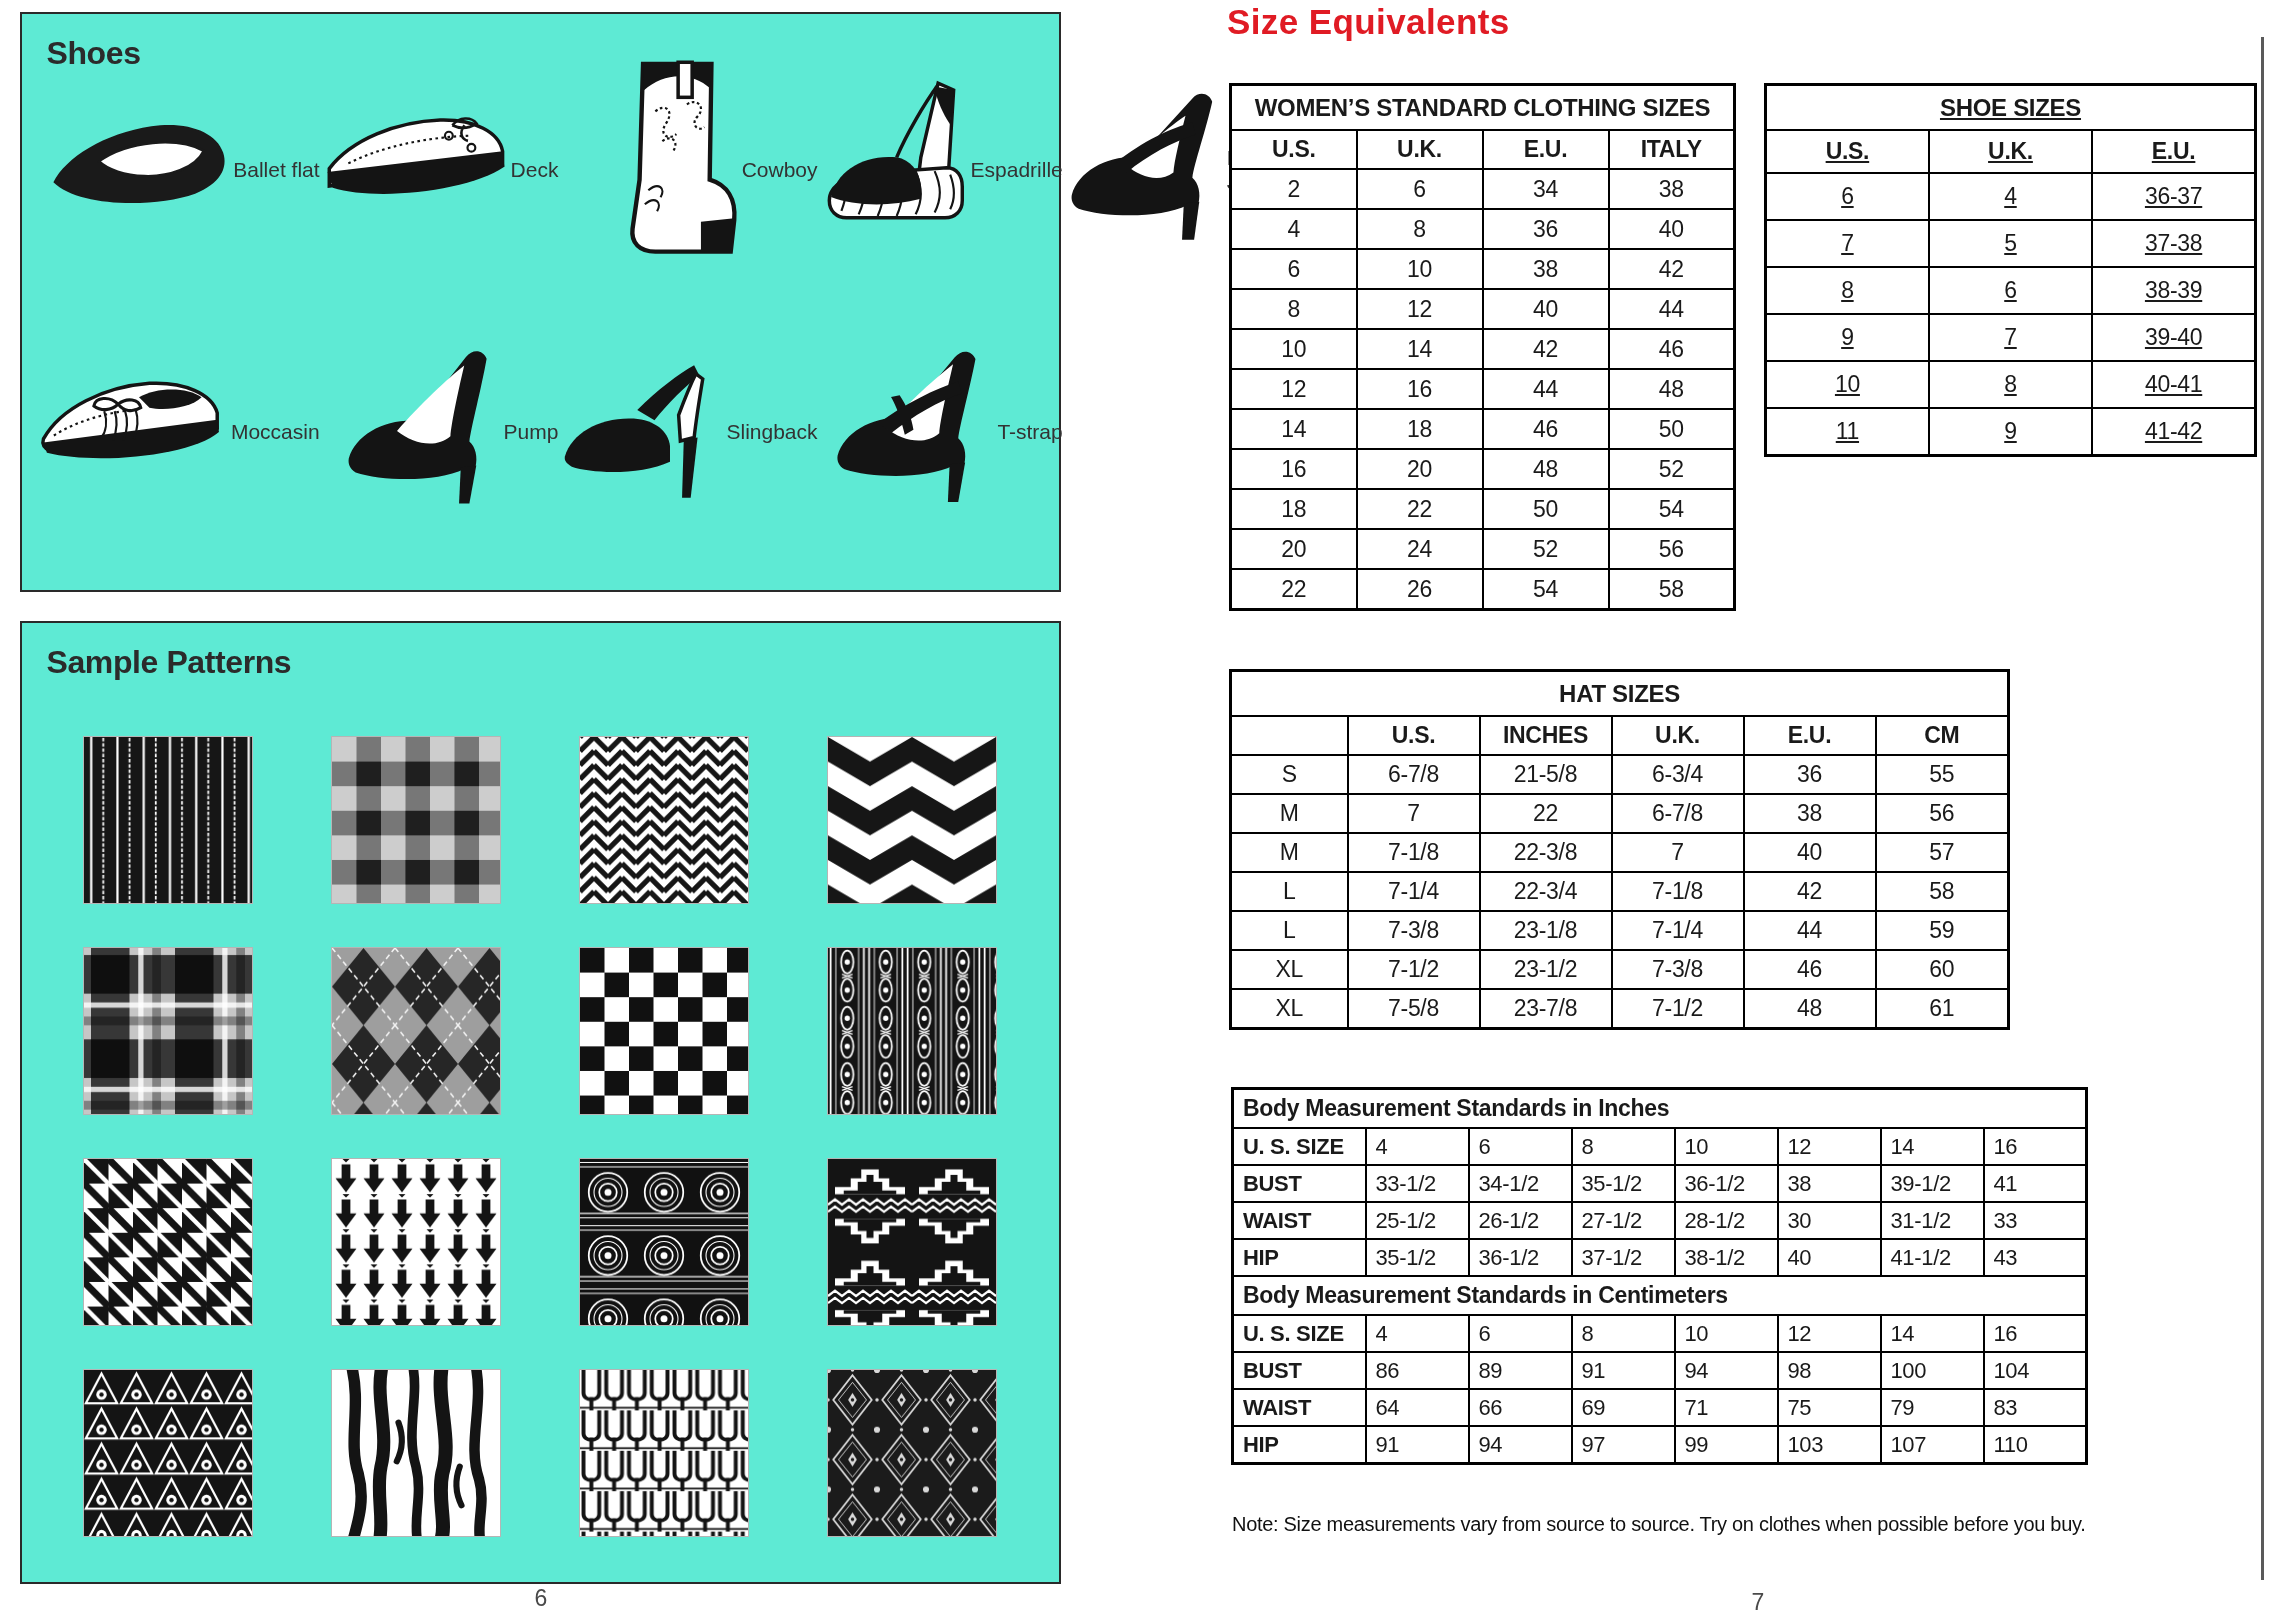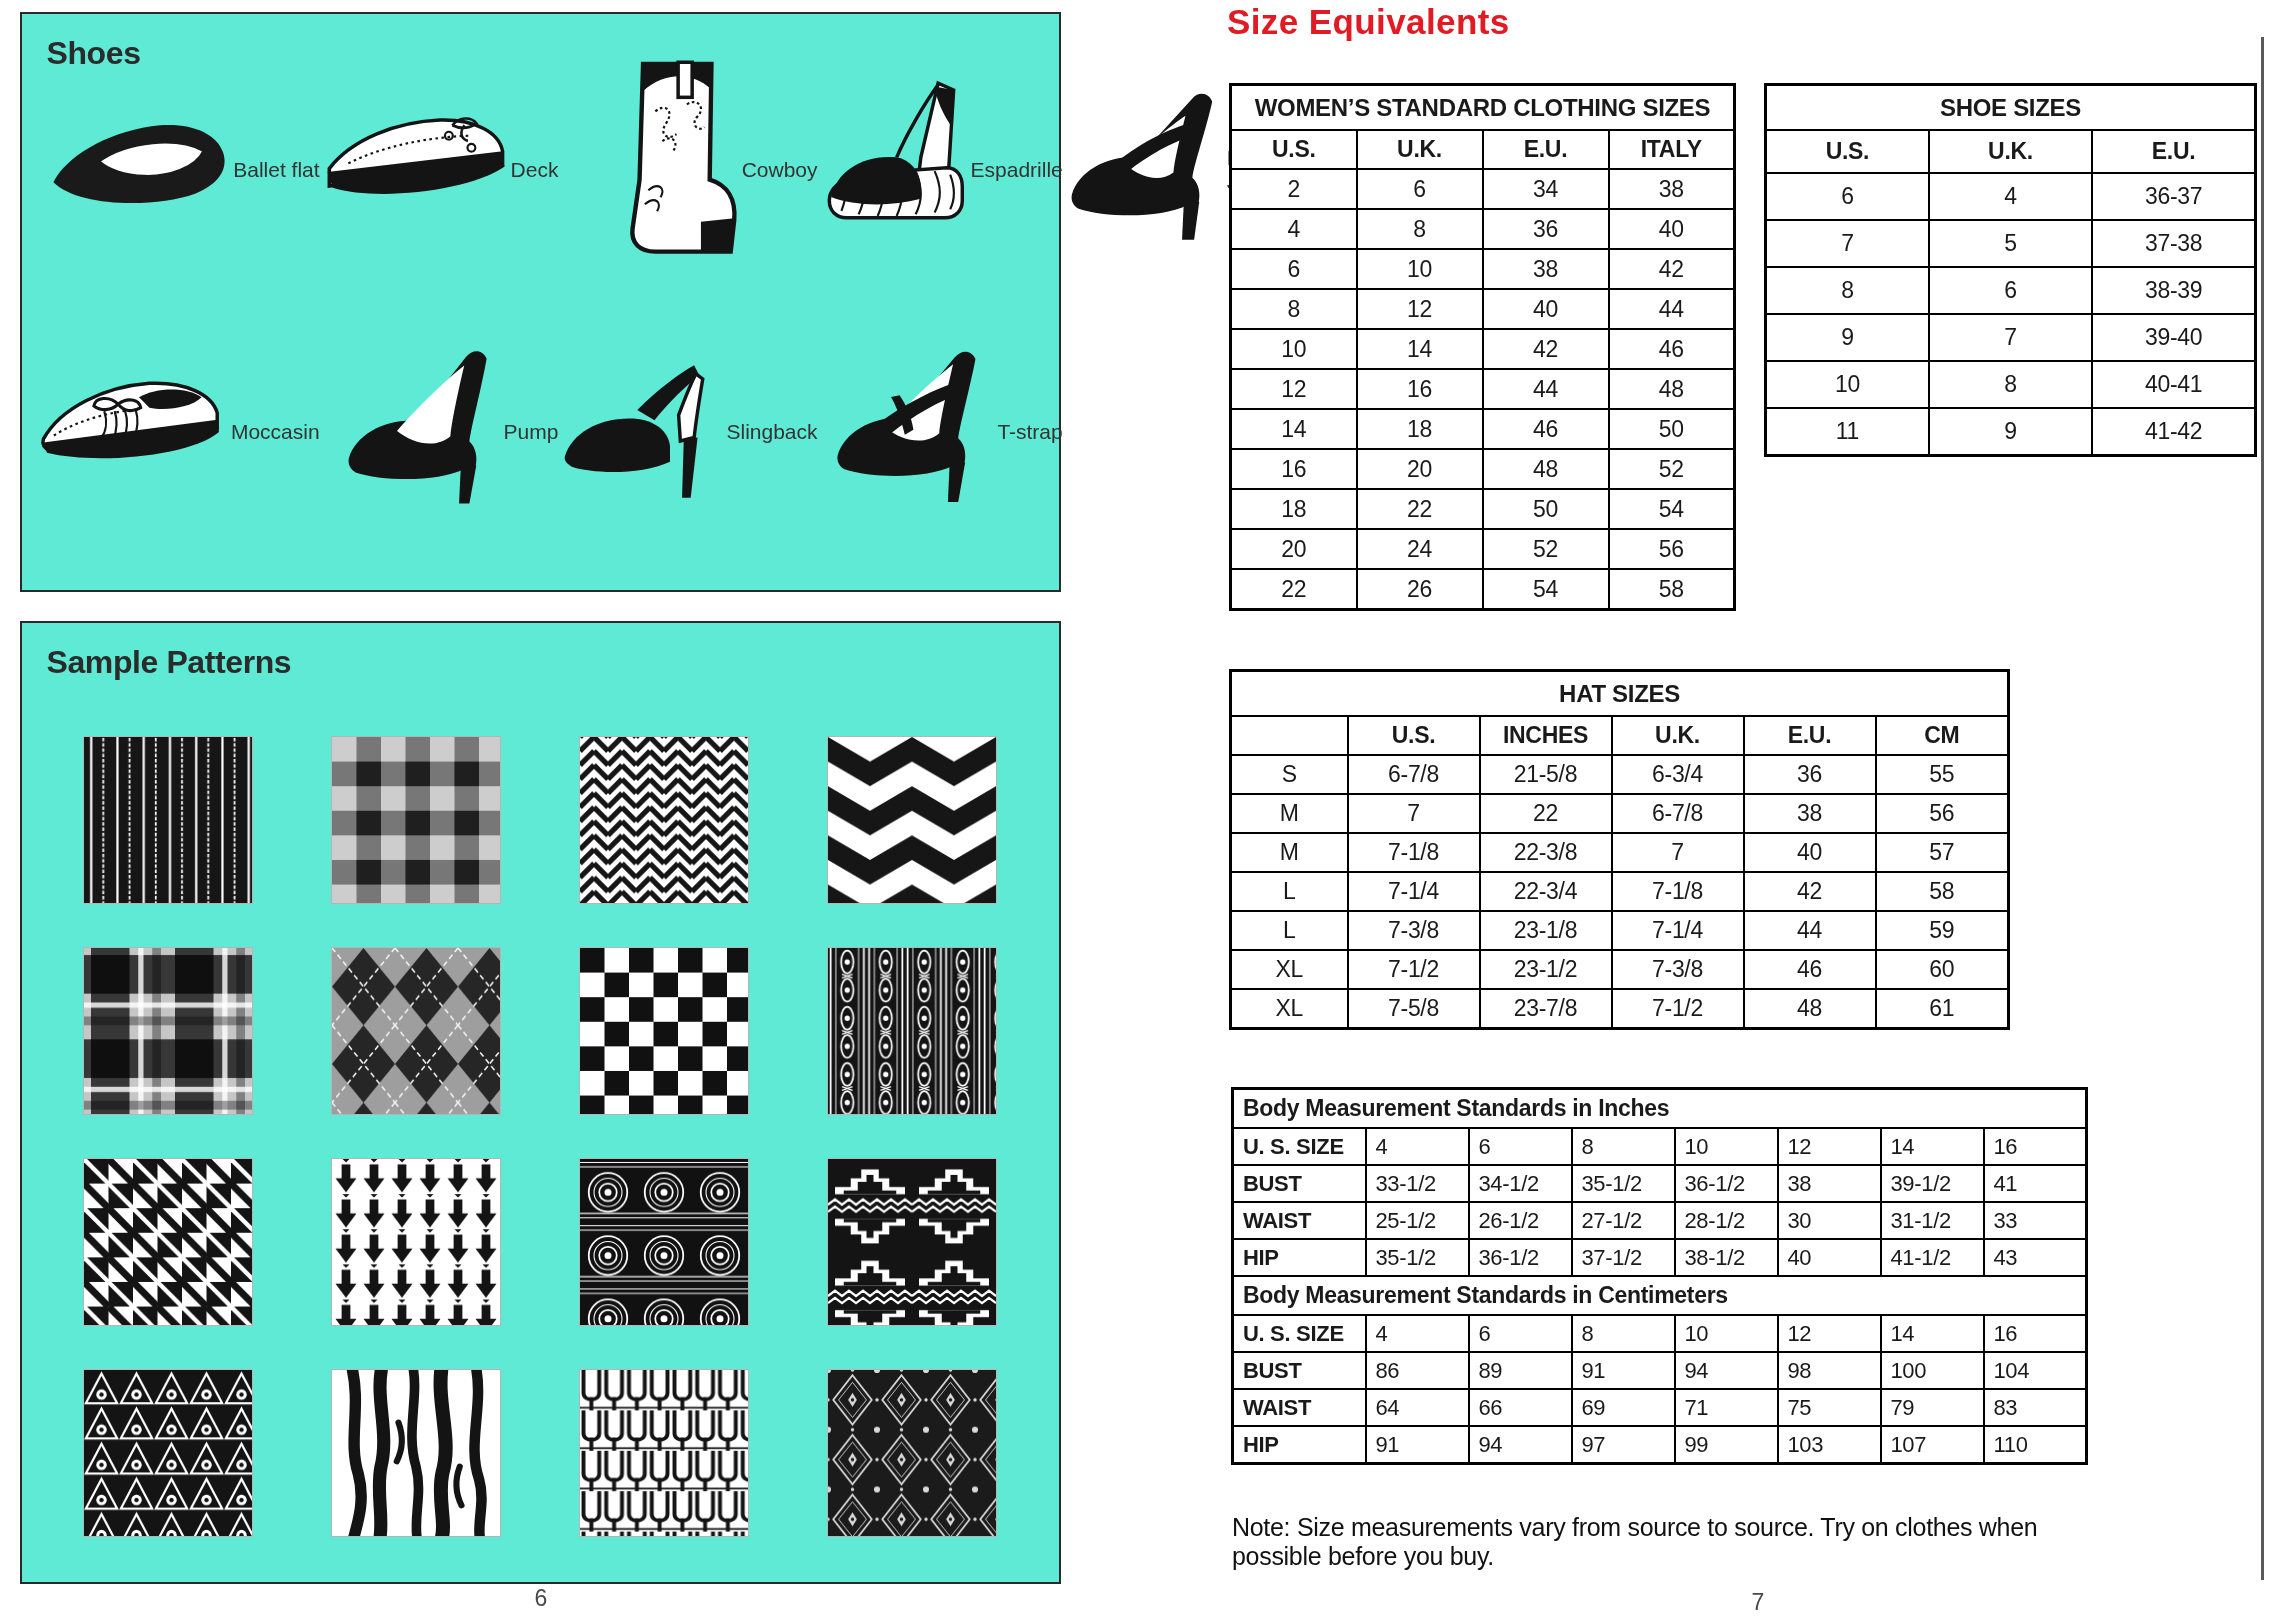--- a/index.html
+++ b/index.html
@@ -27,31 +27,31 @@
   .page-edge{position:absolute;right:6.2px;top:37px;height:1543px;width:2.7px;background:#5a5a5a;}
 
   table{border-collapse:collapse;table-layout:fixed;background:#fff;}
   .size-table{position:absolute;border:3.5px solid #000;}
   .size-table th,.size-table td{border:2.7px solid #000;text-align:center;vertical-align:middle;
        font-size:23px;letter-spacing:-0.3px;overflow:hidden;white-space:nowrap;}
   .size-table .tbl-title{font-size:24px;font-weight:bold;height:41px;}
   .size-table .col-h{font-weight:bold;height:35px;}
   #clothing-table{left:1229px;top:83px;width:507px;}
   #clothing-table td{height:36px;}
-  #shoe-table{left:1764px;top:83px;width:493px;}
+  #shoe-table{left:1764px;top:83px;width:493px;text-decoration:underline;}
   #shoe-table td{height:43px;}
   #shoe-table .col-h{height:39px;}
   #hat-table{left:1229px;top:669px;width:778px;}
   #hat-table td{height:35px;}
   #body-table{left:1231px;top:1087px;width:853px;}
   #body-table td{border:2.7px solid #000;font-size:22px;letter-spacing:-0.3px;text-align:left;
        padding:0 0 0 8.9px;height:35px;white-space:nowrap;overflow:hidden;}
   #body-table .section-title{font-weight:bold;font-size:23px;height:37px;}
   #body-table td.c-first{font-weight:bold;}
-  #note{position:absolute;left:1232px;top:1513px;width:887px;font-size:25px;color:#111;letter-spacing:-0.3px;}
+  #note{position:absolute;left:1232px;top:1513px;width:887px;font-size:20px;color:#111;letter-spacing:-0.3px;}
 </style>
 </head>
 <body>
 
 <div id="page">
 
   <div id="shoes-box" class="frame">
     <div class="box-heading">Shoes</div>
     <div class="shoes-grid">
 

